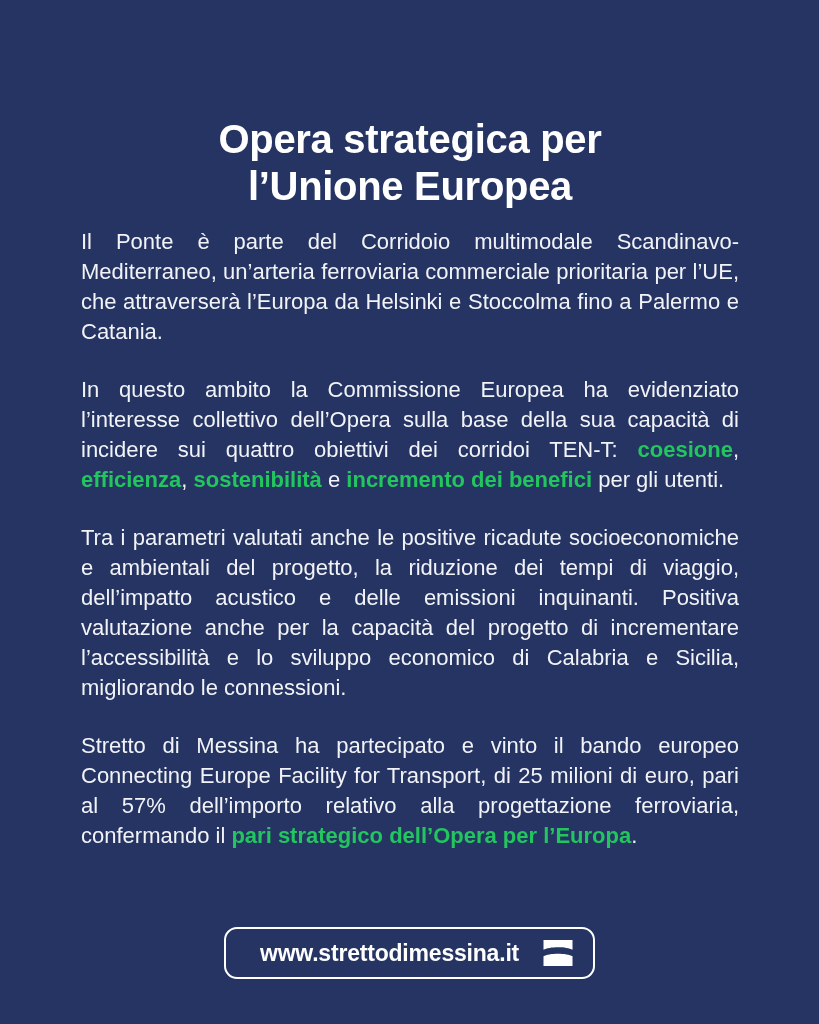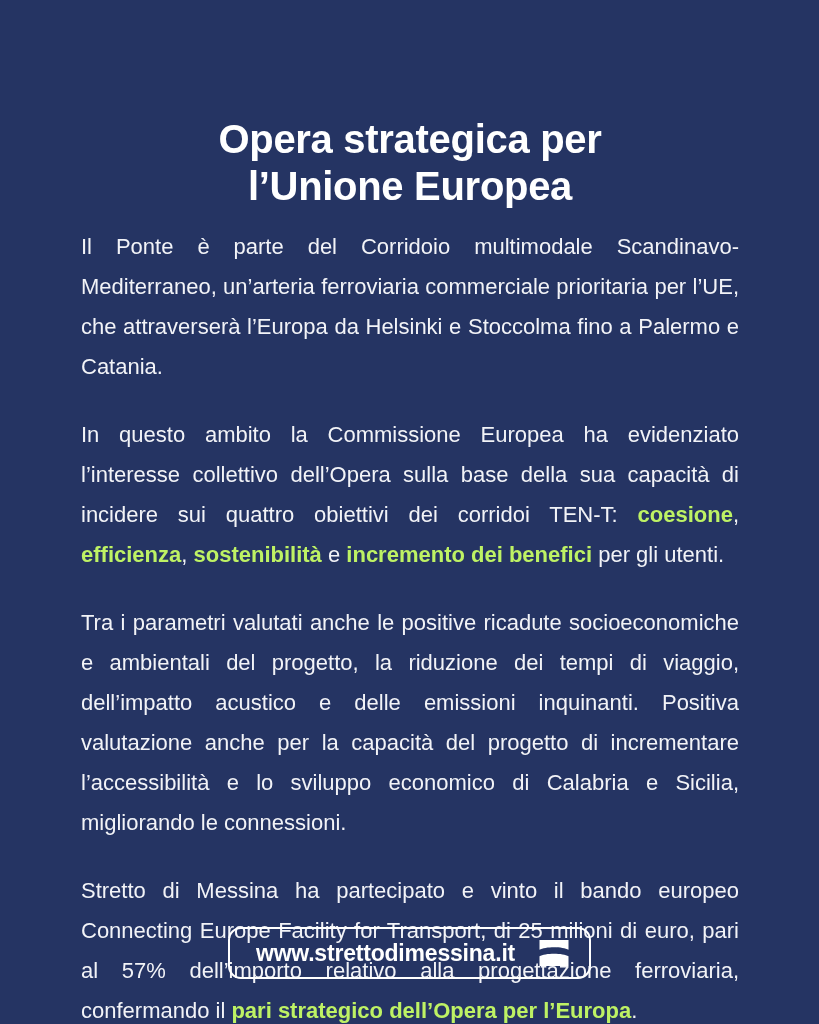--- a/index.html
+++ b/index.html
@@ -47,53 +47,53 @@
   
   .body-block {
     position: absolute;
     left: 81px;
     top: 211px;
     width: 658px;
   }
 
   .para {
     font-size: 22px;
-    line-height: 40px;
+    line-height: 30px;
     text-align: justify;
     text-justify: inter-word;
     color: #f2f3f7;
     font-weight: normal;
     margin-bottom: 28px;
   }
 
   .para:last-child { margin-bottom: 0; }
 
   .para b,
   .para strong {
     font-weight: bold;
-    color: #bef264;
+    color: #22c55e;
   }
 
   
   .footer {
     position: absolute;
     left: 0;
     top: 911px;
     width: 819px;
     display: flex;
     justify-content: center;
   }
 
   .badge {
     display: flex;
     align-items: center;
     gap: 22px;
     border: 2px solid #ffffff;
     border-radius: 13px;
-    padding: 9px 18px 9px 26px;
+    padding: 9px 18px 9px 34px;
     height: 52px;
     background: transparent;
   }
 
   .badge-url {
     font-size: 23px;
     font-weight: bold;
     letter-spacing: -0.2px;
     color: #ffffff;
     line-height: 1;

